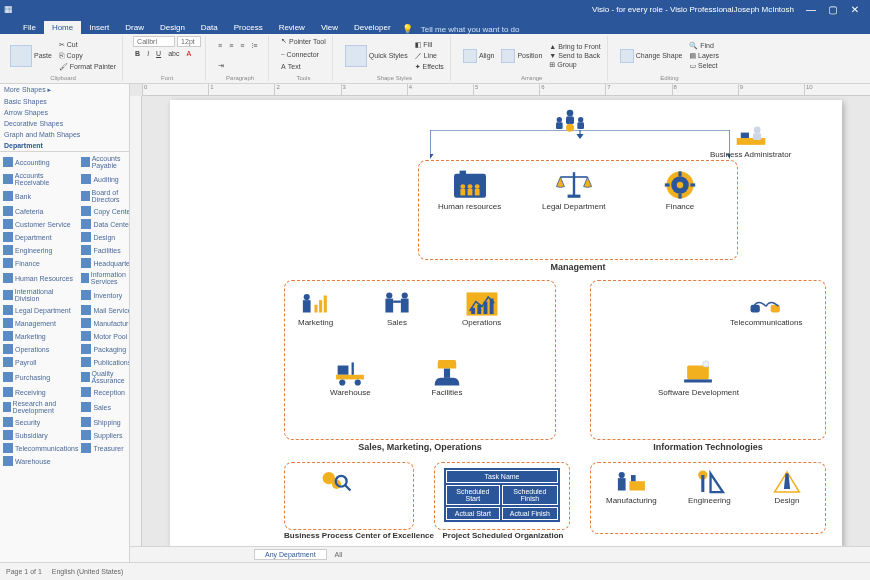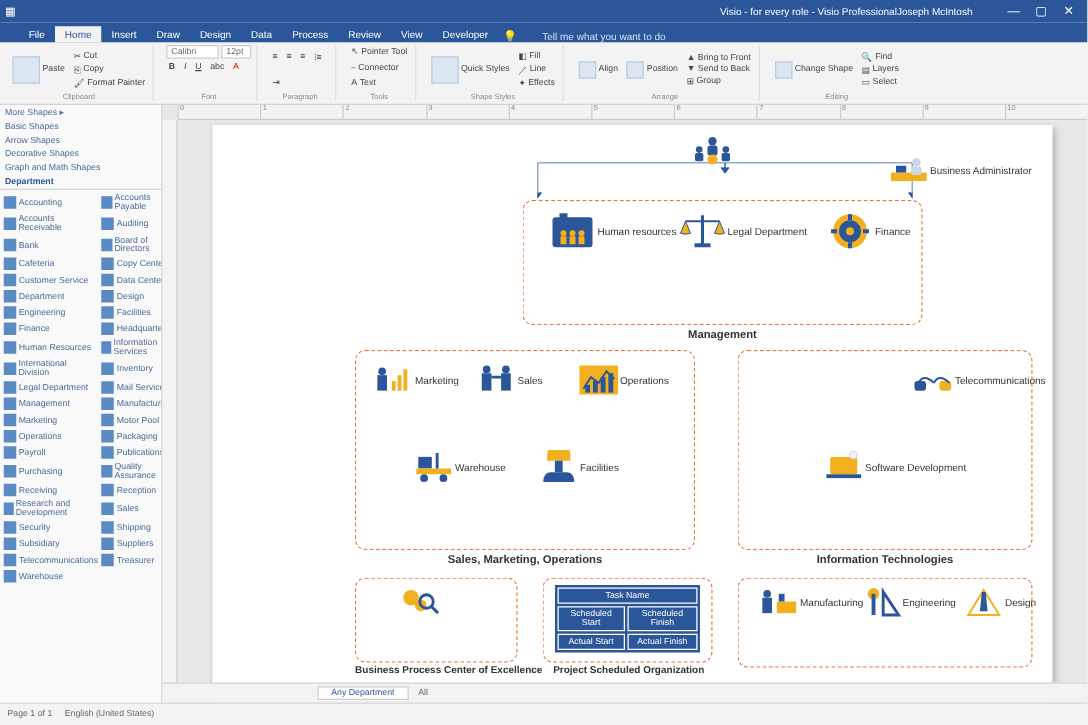--- a/index.html
+++ b/index.html
@@ -1,24 +1,24 @@
 <!DOCTYPE html>
 <html><head>
 <meta charset="utf-8">
 <style>
 *{box-sizing:border-box;margin:0;padding:0;font-family:"Segoe UI",Arial,sans-serif}
 body{background:#e8e8e8;width:870px;height:580px;overflow:hidden;font-size:9px;color:#444}
 .titlebar{height:18px;background:#2b579a;color:#fff;display:flex;align-items:center;padding:0 4px;font-size:9px}
 .titlebar .title{flex:1;text-align:right;font-size:8px}
-.titlebar .user{font-size:8px;margin-right:22px}
+.titlebar .user{font-size:8px;margin-right:6px}
 .titlebar .winbtn{width:22px;text-align:center;cursor:pointer;font-size:10px}
 .ribbon-tabs{height:16px;background:#2b579a;display:flex;align-items:flex-end;padding-left:15px}
 .ribbon-tabs .tab{padding:2px 8px;font-size:8px;color:#fff;cursor:pointer}
 .ribbon-tabs .tab.active{background:#f3f3f3;color:#2b579a}
-.ribbon-tabs .tell{color:#cfe0f3;font-size:8px;margin-left:20px}
+.ribbon-tabs .tell{color:#cfe0f3;font-size:8px;margin-left:7px}
 .ribbon{height:50px;background:#f3f3f3;border-bottom:1px solid #d4d4d4;display:flex;padding:2px 4px;gap:6px}
 .rgroup{display:flex;flex-direction:column;justify-content:space-between;border-right:1px solid #e0e0e0;padding:0 4px;font-size:7px;color:#6a6a6a}
 .rgroup .gbody{display:flex;gap:3px;align-items:center;flex:1}
 .rgroup .glabel{text-align:center;font-size:6px;color:#8a8a8a}
 .rbtn{font-size:7px;padding:1px 2px;color:#444;display:flex;align-items:center;gap:2px;cursor:pointer;white-space:nowrap}
 .ricon{width:14px;height:14px;background:#dce6f1;border:1px solid #b8cce4}
 .bigicon{width:22px;height:22px}
 .fontbox{border:1px solid #ccc;padding:1px 3px;font-size:7px;background:#fff;min-width:42px}
 .workspace{display:flex;height:478px;background:#e8e8e8}
 .shapepane{width:130px;background:#f9f9f9;border-right:1px solid #d4d4d4;overflow:hidden;font-size:7px;color:#4a6a9a}
@@ -28,21 +28,21 @@
 .shapepane .shape{display:flex;align-items:center;gap:2px;padding:1px;cursor:pointer}
 .shapepane .shape .sicon{width:10px;height:10px;background:#5b8bc5}
 .canvas-wrap{flex:1;position:relative;overflow:hidden}
 .hruler{height:12px;background:#f3f3f3;border-bottom:1px solid #ccc;margin-left:12px;display:flex;font-size:6px;color:#888}
 .hruler span{flex:1;border-left:1px solid #ccc;padding-left:1px}
 .vruler{width:12px;position:absolute;top:12px;bottom:0;left:0;background:#f3f3f3;border-right:1px solid #ccc}
 .canvas{position:absolute;left:12px;top:12px;right:0;bottom:0;background:#e8e8e8;display:flex;justify-content:center;padding-top:4px}
 .page{width:672px;height:456px;background:#fff;box-shadow:2px 2px 6px rgba(0,0,0,.25);position:relative;font-size:8px;color:#333}
 .dashbox{position:absolute;border:1px dashed #e87a3c;border-radius:8px}
 .lab{position:absolute;font-weight:bold;color:#333;font-size:9px;text-align:center}
-.dicon{display:flex;flex-direction:row;align-items:center;justify-content:center;position:absolute;font-size:8px;color:#333}
+.dicon{display:flex;flex-direction:column;align-items:center;justify-content:center;position:absolute;font-size:8px;color:#333}
 .dicon svg{width:40px;height:34px}
 .sm svg{width:34px;height:28px}
 .pmtable{position:absolute;background:#2b579a;color:#fff;font-size:7px}
 .pmtable td{border:1px solid #fff;padding:2px 4px;text-align:center}
 .statusbar{height:18px;background:#f3f3f3;border-top:1px solid #d4d4d4;display:flex;align-items:center;font-size:7px;color:#666;padding:0 6px;gap:10px}
 .pagetab{background:#fff;border:1px solid #ccc;padding:1px 10px;font-size:7px;color:#2b579a;margin-left:124px}
 .conn{position:absolute;stroke:#2b579a;fill:none;stroke-width:1.2}
 </style>
 </head>
 <body>

